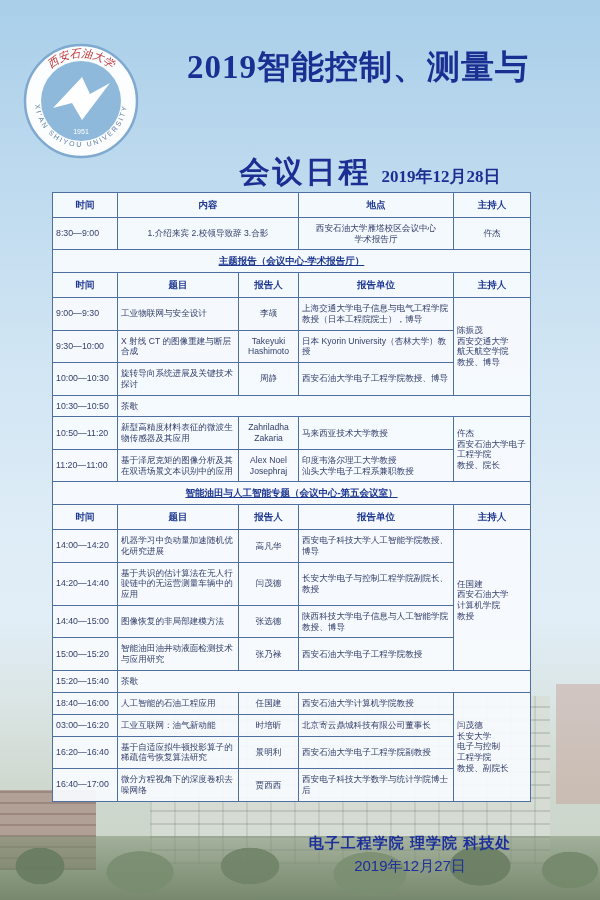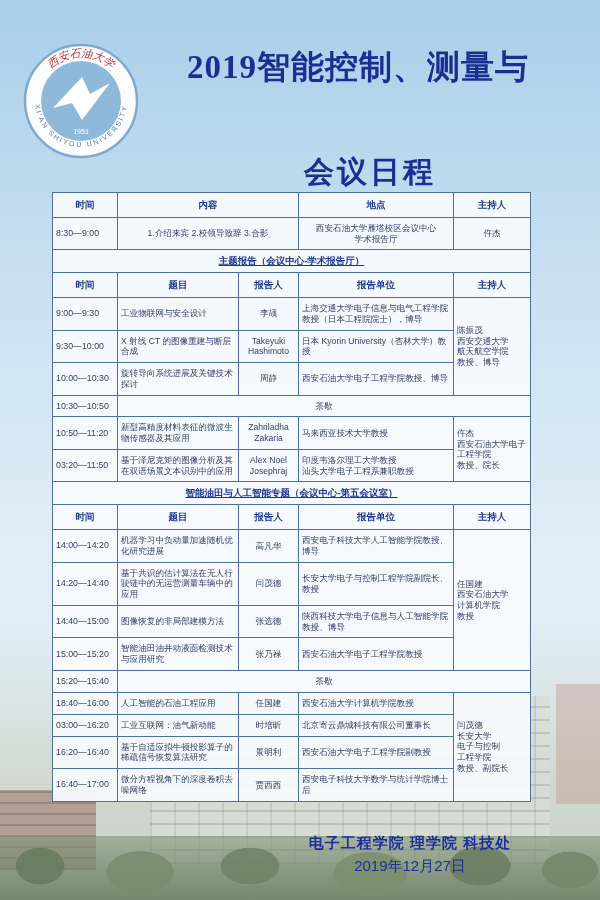--- a/index.html
+++ b/index.html
@@ -42,21 +42,21 @@
   table{border-collapse:collapse;table-layout:fixed;width:478px;}
   td,th{border:1px solid #4e70a0;padding:5px 3px;font-size:8.6px;line-height:1.25;
     color:#35406b;background:rgba(247,251,254,.93);vertical-align:middle;overflow:hidden;}
   th{color:#1d3790;font-weight:bold;font-size:9.5px;text-align:center;padding:6px 3px;}
   .time{text-align:left;font-size:8.8px;}
   .speaker{text-align:center;}
   .center{text-align:center;}
   .preline{white-space:pre-line;}
   .section-bar{ text-align:center;font-weight:bold;color:#1d3790;font-size:9.5px;text-decoration:underline;}
   .host-cell{text-align:left;white-space:pre-line;font-size:8.6px;color:#35406b;}
-  .break-cell{text-align:center;}
+  .break-cell{}
   
   .footer{position:absolute;left:215px;top:834px;width:390px;text-align:center;color:#1c2f9a;}
   .footer-orgs{font-size:15px;font-weight:bold;letter-spacing:1px;}
   .footer-date{font-size:15px;margin-top:4px;}
 </style>
 </head>
 <body>
 
 <div class="poster">
 
@@ -83,20 +83,21 @@
       <textPath href="#arcBottom" startOffset="50%" text-anchor="middle">XI'AN SHIYOU UNIVERSITY</textPath>
     </text>
   </svg>
 
   <div class="title">
     <div>2019智能控制、测量与</div>
   </div>
 
   <div class="agenda-row">
     <span class="agenda-title">会议日程</span>
+    <span class="agenda-date">2019年12月28日</span>
   </div>
 
   <div class="tbl-wrap">
     <table>
       <colgroup>
           <col style="width:65px">
           <col style="width:121px">
           <col style="width:60px">
           <col style="width:155px">
           <col style="width:77px">
@@ -160,21 +161,21 @@
       <tr>
         <td class="time">10:50—11:20</td>
         <td>新型高精度材料表征的微波生物传感器及其应用</td>
         <td class="speaker">Zahriladha Zakaria</td>
         <td>马来西亚技术大学教授</td>
         <td rowspan="2" class="host-cell">仵杰
 西安石油大学电子工程学院
 教授、院长</td>
       </tr>
       <tr>
-        <td class="time">03:20—11:50</td>
+        <td class="time">11:20—11:00</td>
         <td>基于泽尼克矩的图像分析及其在双语场景文本识别中的应用</td>
         <td class="speaker">Alex Noel Josephraj</td>
         <td class="preline">印度韦洛尔理工大学教授
 汕头大学电子工程系兼职教授</td>
       </tr>
 
       <tr>
         <td colspan="5" class="section-bar">智能油田与人工智能专题（会议中心-第五会议室）</td>
       </tr>
       <tr>

